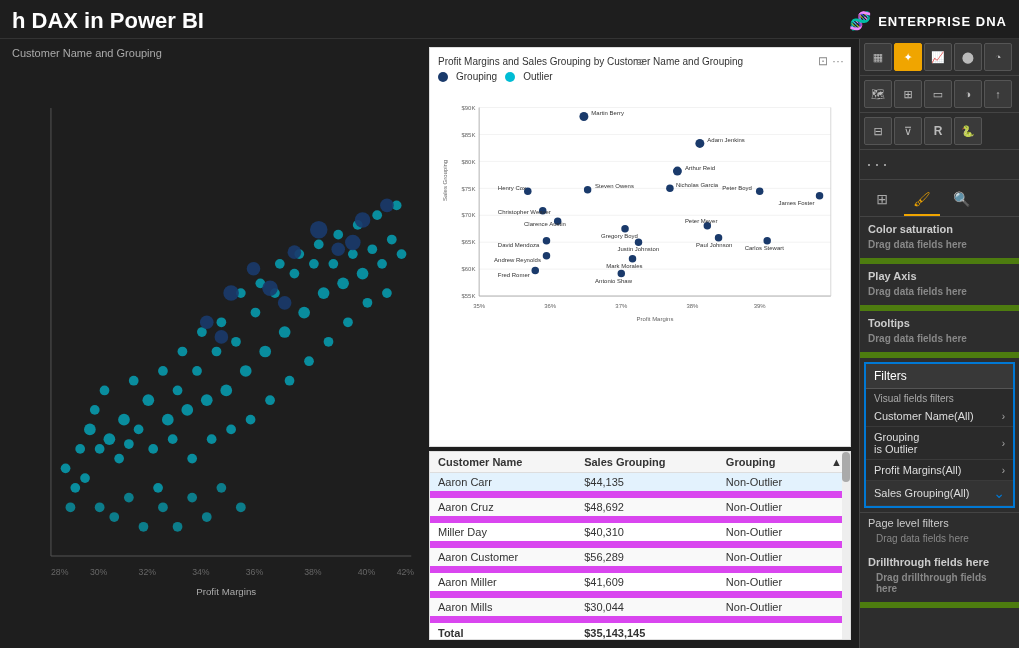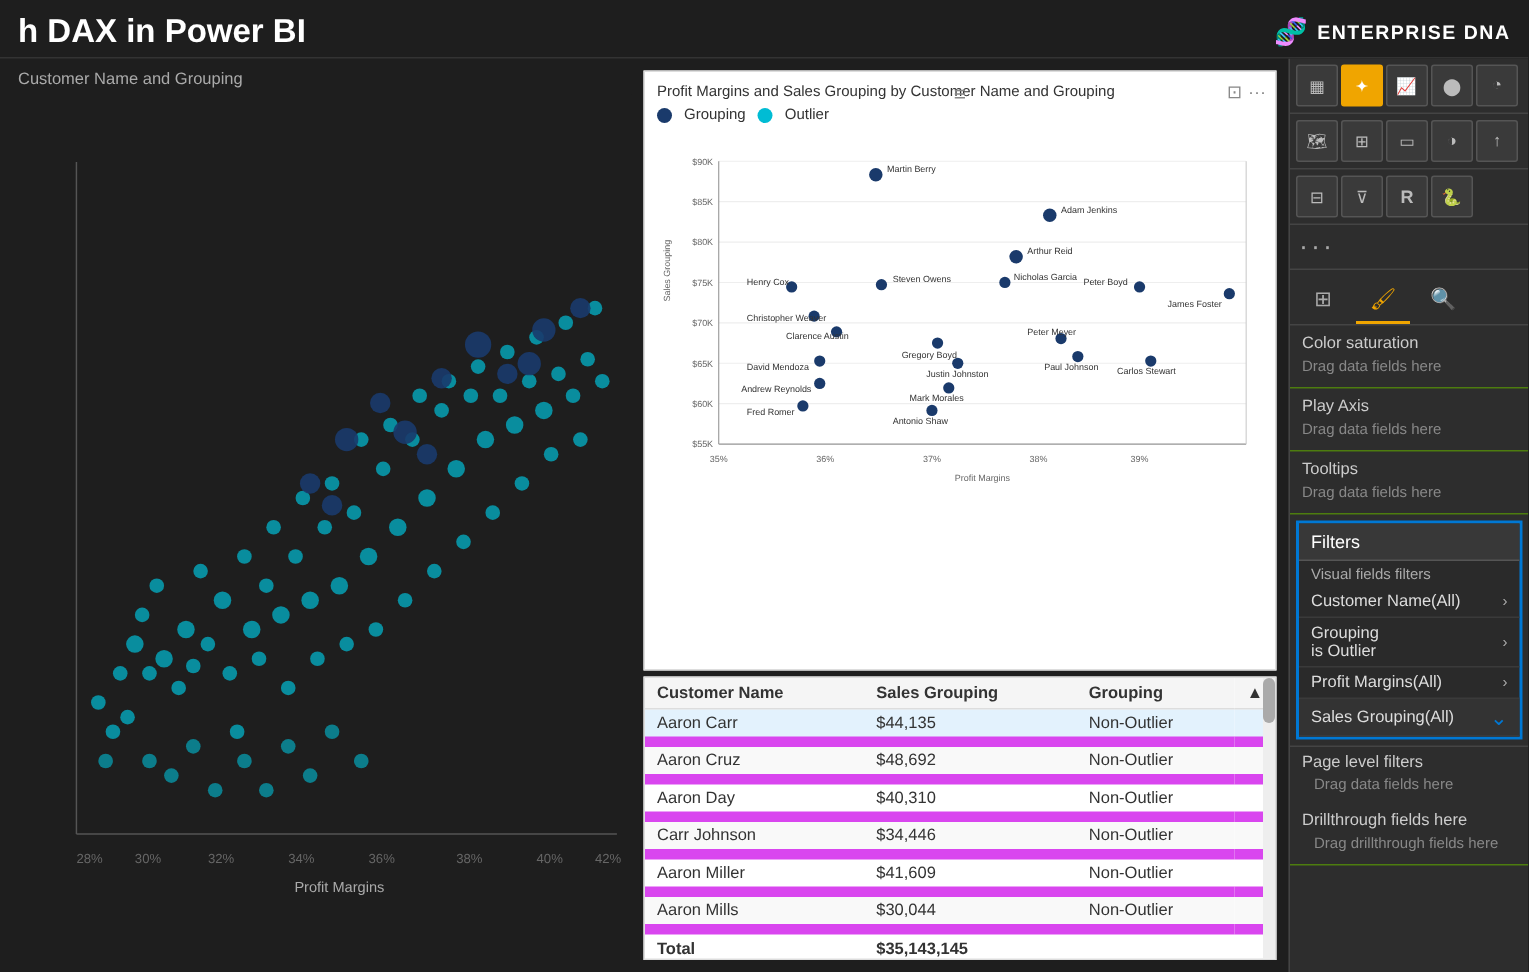--- a/index.html
+++ b/index.html
@@ -199,21 +199,22 @@
       color: #aaa;
       font-size: 14px;
     }
     .sidebar-tab.active {
       border-bottom: 2px solid #f0a500;
       color: #f0a500;
     }
 
     .sidebar-section {
       padding: 6px 8px;
-      border-bottom: 1px solid #4d7c0f;
+      border-bottom: 6px solid #4d7c0f;
+      font-weight: bold;
     }
     .sidebar-section-label {
       font-size: 11px;
       color: #ccc;
       margin-bottom: 2px;
     }
     .sidebar-drag-area {
       font-size: 10px;
       color: #888;
       padding: 2px 0;
@@ -579,28 +580,28 @@
               <td>Non-Outlier</td>
               <td></td>
             </tr>
             <tr>
               <td>Aaron Cruz</td>
               <td>$48,692</td>
               <td>Non-Outlier</td>
               <td></td>
             </tr>
             <tr>
-              <td>Aaron Day</td>
+              <td>Miller Day</td>
               <td>$40,310</td>
               <td>Non-Outlier</td>
               <td></td>
             </tr>
             <tr>
-              <td>Carr Johnson</td>
-              <td>$34,446</td>
+              <td>Aaron Customer</td>
+              <td>$56,289</td>
               <td>Non-Outlier</td>
               <td></td>
             </tr>
             <tr>
               <td>Aaron Miller</td>
               <td>$41,609</td>
               <td>Non-Outlier</td>
               <td></td>
             </tr>
             <tr>

